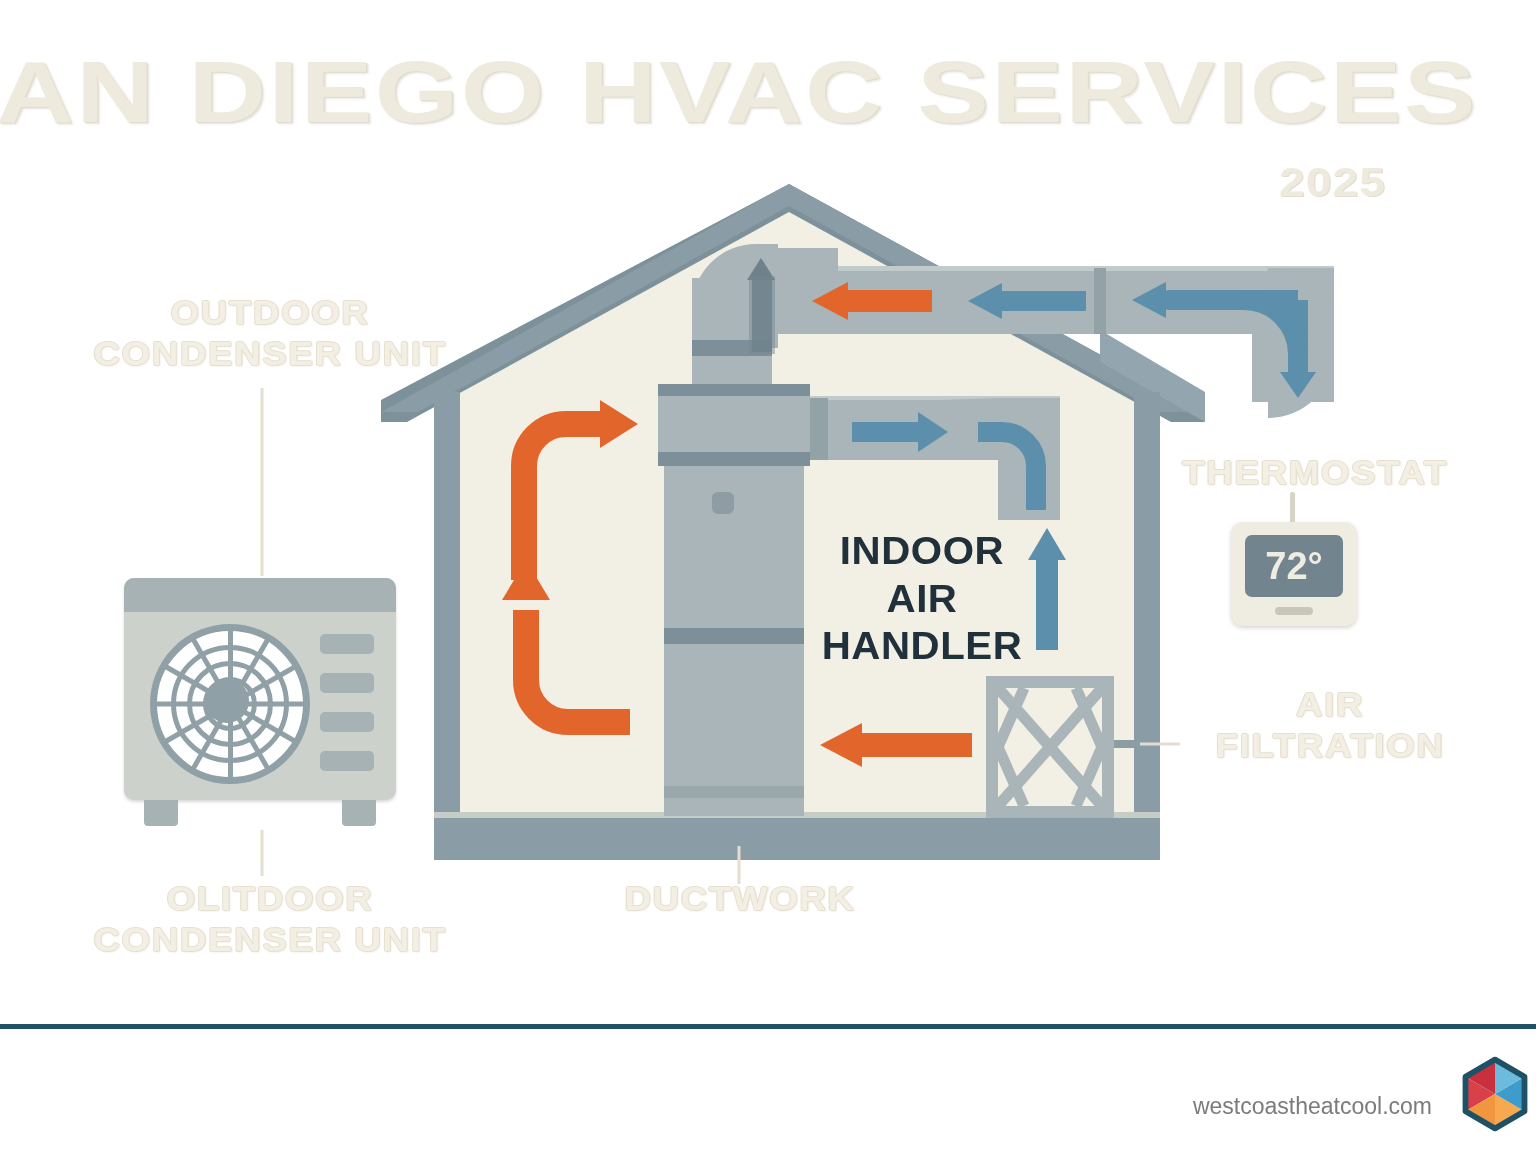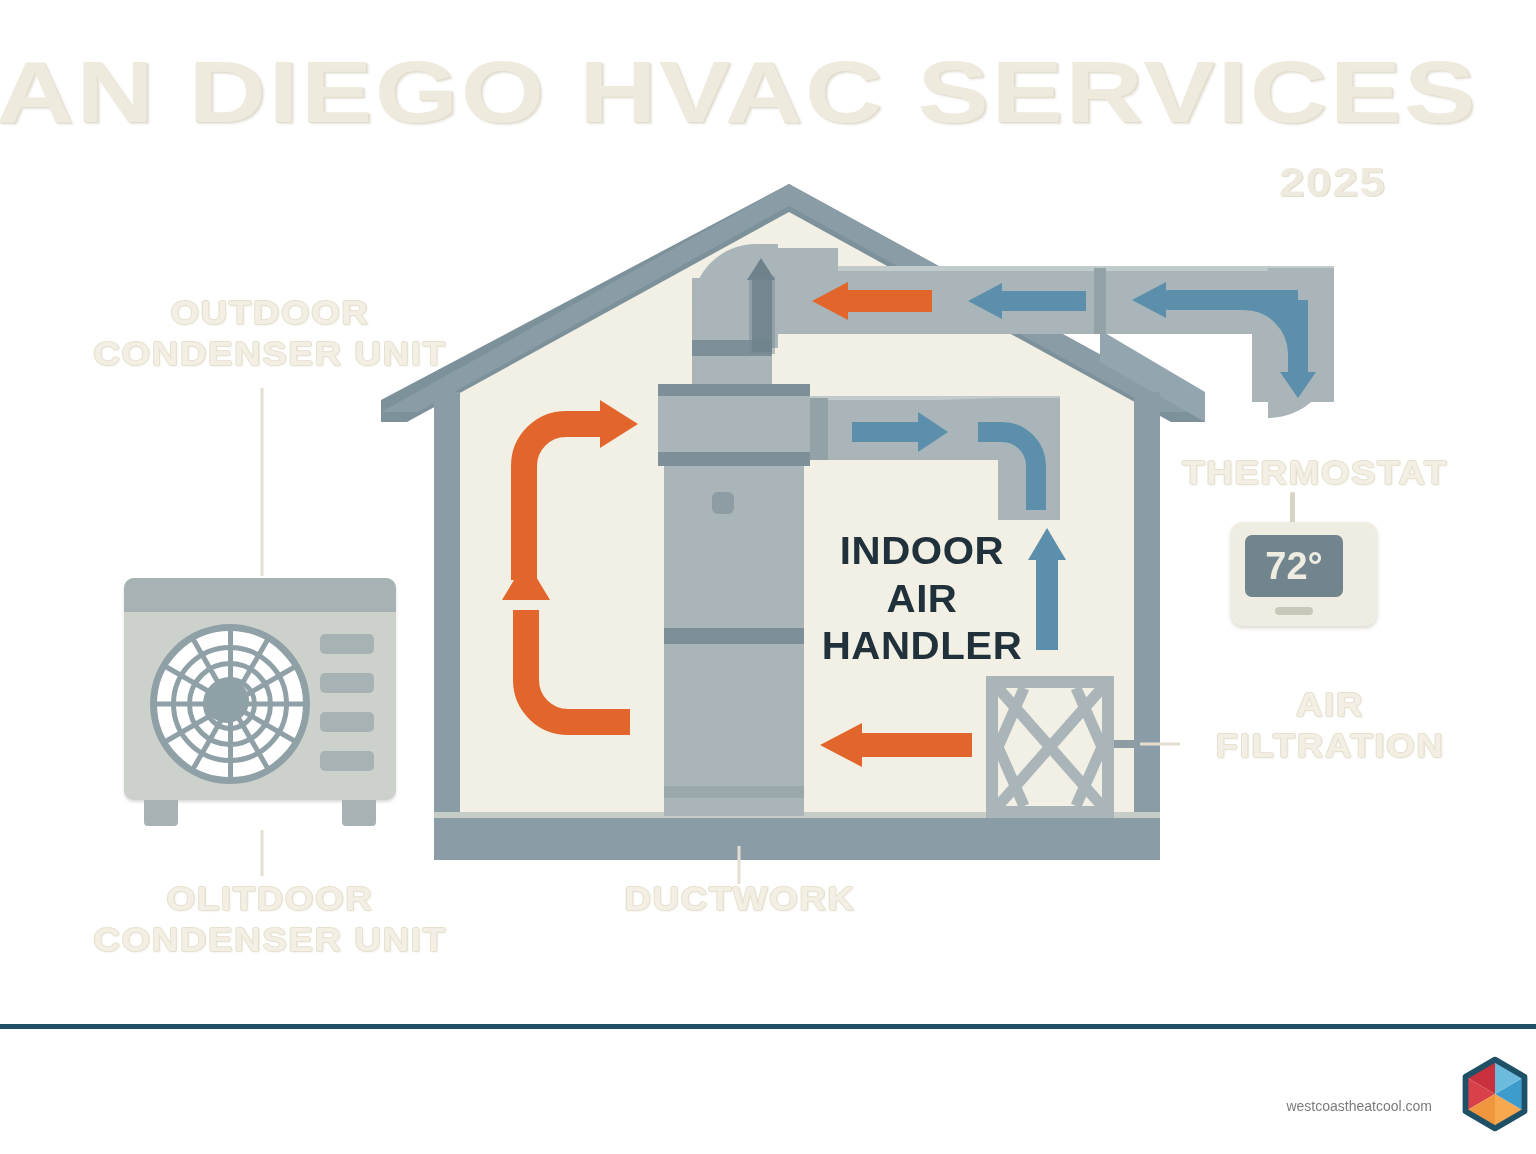--- a/index.html
+++ b/index.html
@@ -142,21 +142,21 @@
   }
 
   
   #house { position: absolute; left: 0; top: 0; width: 1536px; height: 1154px; pointer-events: none; }
 
   
   #thermostat {
     position: absolute;
     left: 1231px;
     top: 522px;
-    width: 146px;
+    width: 126px;
     height: 104px;
   }
   #tstat-body {
     position: absolute; inset: 0;
     background: #efece1;
     border-radius: 12px;
     box-shadow: 0 2px 4px rgba(170,165,150,0.45);
   }
   #tstat-screen {
     position: absolute;
@@ -230,21 +230,21 @@
   #footer-text { text-align: right; padding-right: 22px; }
   #footer-company {
     font-size: 17px;
     font-weight: bold;
     color: #2c2c2c;
     line-height: 1.25;
     max-width: 380px;
     margin-left: auto;
   }
   #footer-url {
-    font-size: 14px;
+    font-size: 23px;
     color: #7b7b7b;
     margin-top: 24px;
   }
   #footer-logo { width: 82px; height: 82px; flex: 0 0 auto; }
 </style>
 </head>
 <body>
 
 <div id="page">
 

